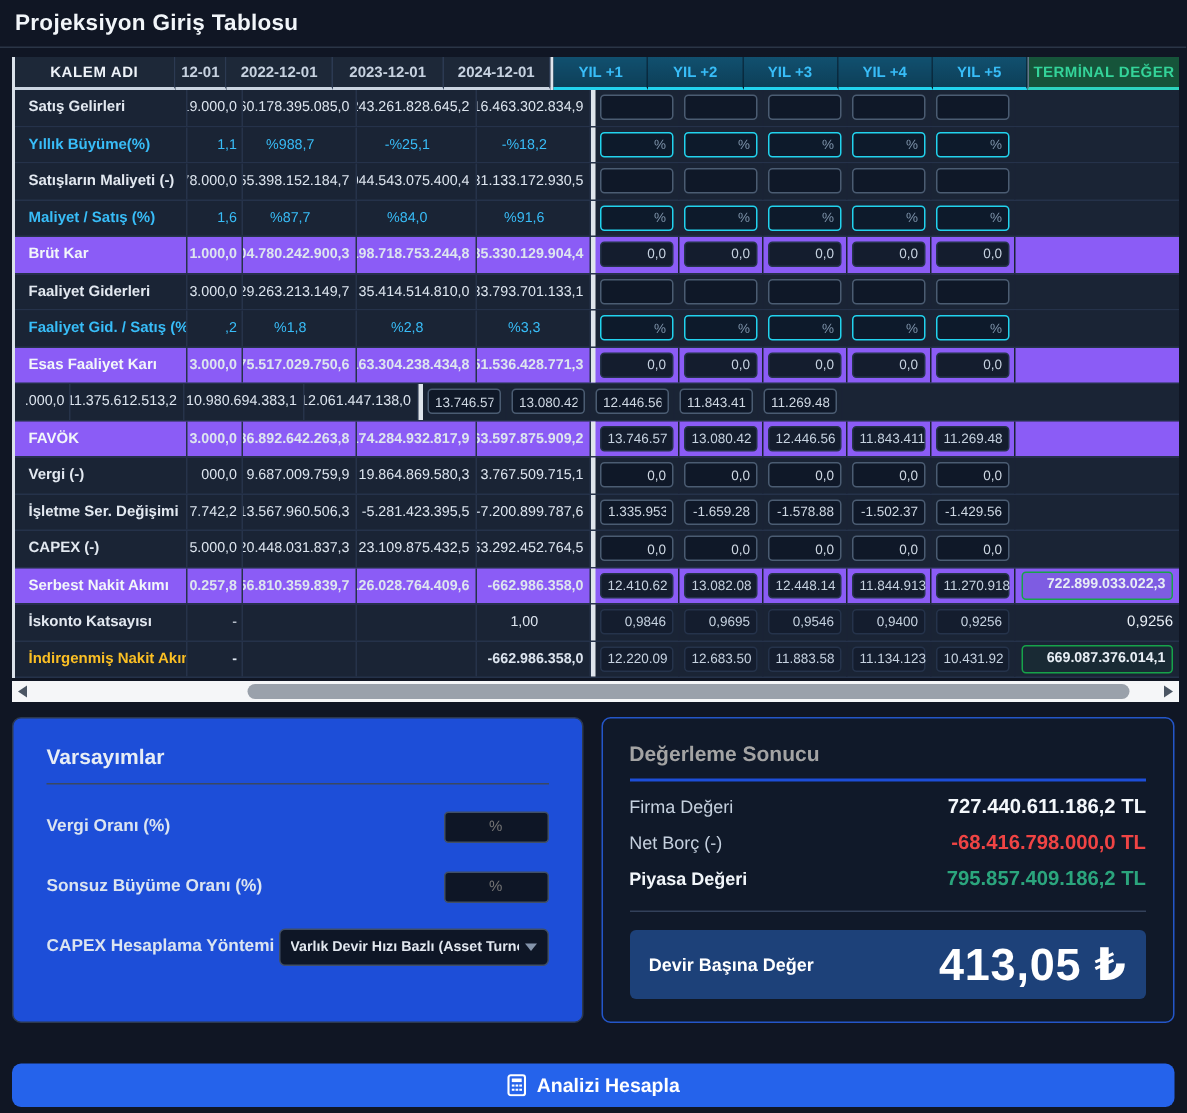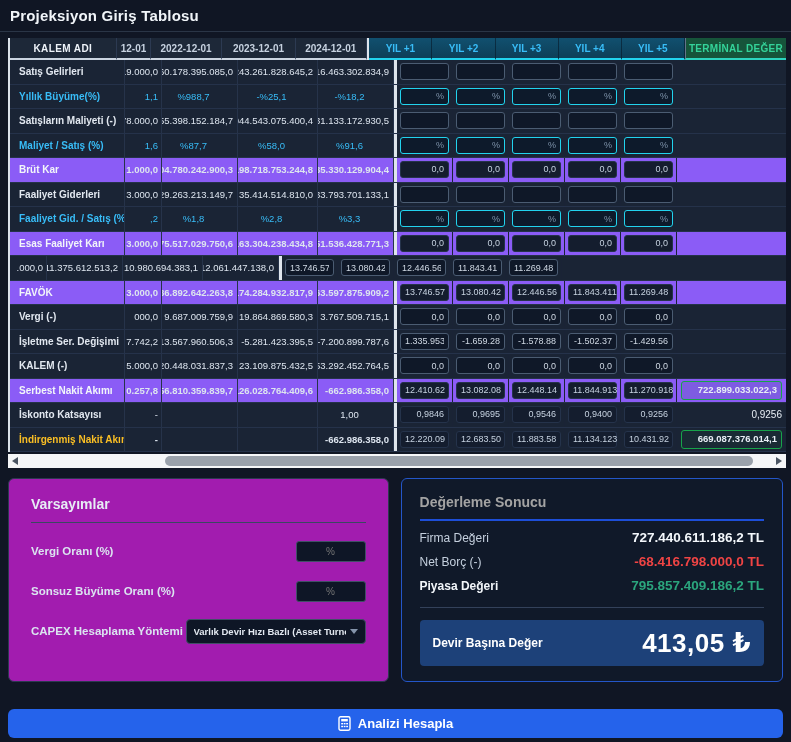--- a/index.html
+++ b/index.html
@@ -63,21 +63,21 @@
   .hscroll{margin-top:2px;height:14px;background:#f5f6f8;position:relative;display:flex;align-items:center;
       justify-content:space-between;padding:0 4px;width:778px;}
   .tri{width:0;height:0;border-top:4px solid transparent;border-bottom:4px solid transparent;cursor:pointer;}
   .tri.l{border-right:6px solid #4b5563;}
   .tri.r{border-left:6px solid #4b5563;}
   .thumb{position:absolute;left:157px;top:2px;width:588px;height:10px;background:#9aa1ab;border-radius:6px;}
 
   
   .bottom{margin-top:10px;display:flex;gap:12px;}
   .panel{height:204px;border-radius:6px;}
-  .panel.assump{width:382px;background:#a21caf;border:1px solid #2c3950;padding:17px 22px;}
+  .panel.assump{width:382px;background:#1d4ed8;border:1px solid #2c3950;padding:17px 22px;}
   .panel.valua{width:384px;background:#101929;border:1px solid #2456c9;padding:15px 18px;}
   .p-title{font-size:14px;font-weight:700;color:#e7edf5;}
   .p-title.blue{color:#a3a3a3;}
   .p-div{border-bottom:1px solid #3a4861;margin:10px 0 0;}
   .p-div.blue{border-bottom:2px solid #1d4ed8;margin:9px 0 0;}
   .a-row{display:flex;justify-content:space-between;align-items:center;margin-top:16px;height:24px;}
   .a-label{font-size:11.5px;font-weight:700;color:#dbe4f0;}
   .a-input{width:70px;height:21px;border:1px solid #404f66;background:#0e1626;border-radius:3px;
       color:#94a3b8;font-size:10px;text-align:center;outline:none;font-family:inherit;}
   .a-select{width:180px;height:25px;border:1px solid #404f66;background:#0e1626;border-radius:4px;
@@ -85,21 +85,21 @@
   .a-select .sel-txt{font-size:9.5px;font-weight:700;color:#e2e8f0;white-space:nowrap;overflow:hidden;}
   .chev{width:0;height:0;border-left:4px solid transparent;border-right:4px solid transparent;border-top:5px solid #8494ab;margin-left:4px;flex:none;}
   .v-row{display:flex;justify-content:space-between;align-items:center;margin-top:9px;}
   .v-label{font-size:12px;color:#c5d0de;}
   .v-label.b{font-weight:700;color:#f2f6fa;}
   .v-val{font-size:13.5px;font-weight:700;}
   .v-div{border-top:1px solid #33415a;margin:14px 0 12px;}
   .share-box{background:#1d4179;border-radius:4px;height:46px;display:flex;align-items:center;
       justify-content:space-between;padding:0 13px;}
   .share-label{font-size:12px;font-weight:700;color:#ffffff;}
-  .share-val{font-size:26px;font-weight:700;color:#ffffff;letter-spacing:.5px;}
+  .share-val{font-size:30px;font-weight:700;color:#ffffff;letter-spacing:.5px;}
 
   
   .calc-btn{margin-top:27px;width:775px;height:29px;background:var(--accent-blue);border:none;border-radius:6px;
       color:#fff;font-size:13px;font-weight:600;display:flex;align-items:center;justify-content:center;gap:7px;
       cursor:pointer;font-family:inherit;}
 </style>
 </head>
 <body>
 
 <div class="page">
@@ -191,21 +191,21 @@
           </div>
           <div class="rc ryil">
             <input class="cin" style="">
           </div>
           <div class="rc rterm"></div>
         </div>
         <div class="trow percent">
           <span class="rc rlabel">Maliyet / Satış (%)</span>
           <div class="rc rh0">1,6</div>
           <div class="rc rh1 cen">%87,7</div>
-          <div class="rc rh2 cen">%58,0</div>
+          <div class="rc rh2 cen">%84,0</div>
           <div class="rc rh3 cen">%91,6</div>
           <div class="rc rdiv"></div>
           <div class="rc ryil">
             <input class="cin pct" placeholder="%" style="">
           </div>
           <div class="rc ryil">
             <input class="cin pct" placeholder="%" style="">
           </div>
           <div class="rc ryil">
             <input class="cin pct" placeholder="%" style="">
@@ -403,21 +403,21 @@
           </div>
           <div class="rc ryil">
             <input class="cin" value="-1.502.37" style="">
           </div>
           <div class="rc ryil">
             <input class="cin" value="-1.429.56" style="">
           </div>
           <div class="rc rterm"></div>
         </div>
         <div class="trow normal">
-          <span class="rc rlabel">KALEM (-)</span>
+          <span class="rc rlabel">CAPEX (-)</span>
           <div class="rc rh0">5.000,0</div>
           <div class="rc rh1">220.448.031.837,3</div>
           <div class="rc rh2">23.109.875.432,5</div>
           <div class="rc rh3">53.292.452.764,5</div>
           <div class="rc rdiv"></div>
           <div class="rc ryil">
             <input class="cin" value="0,0" style="">
           </div>
           <div class="rc ryil">
             <input class="cin" value="0,0" style="">

